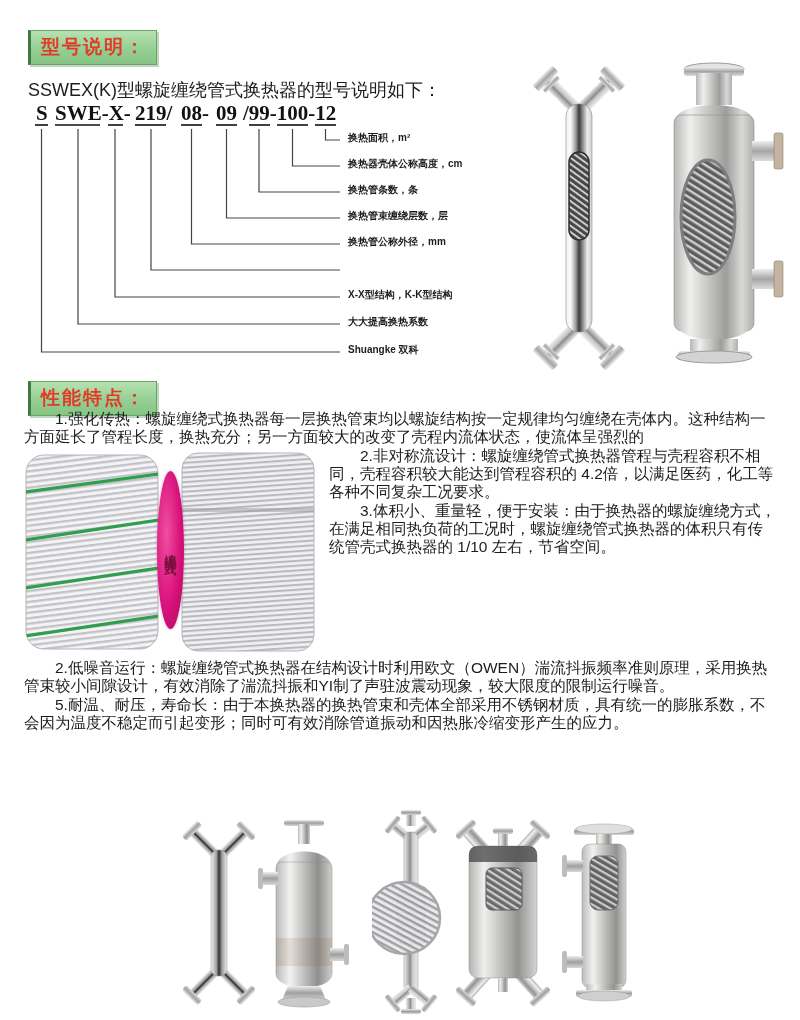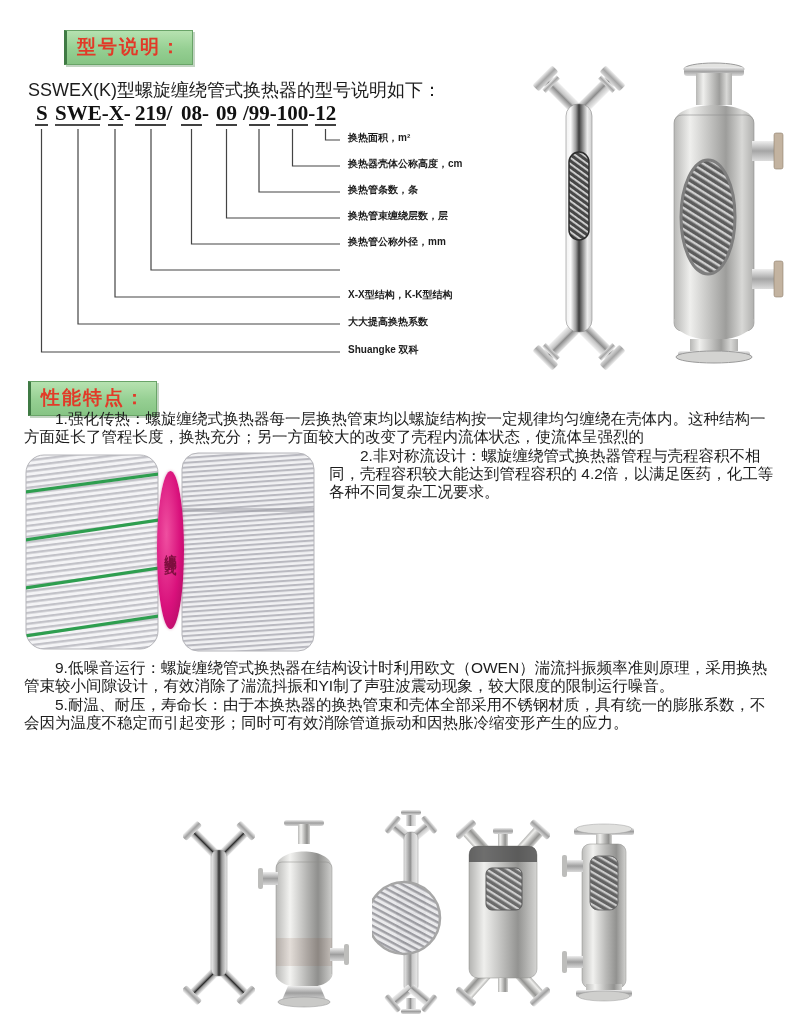--- a/index.html
+++ b/index.html
@@ -10,21 +10,21 @@
     color:#1c1c1c;
   }
   .badge{
     position:absolute;left:28px;
     background:linear-gradient(180deg,#b6e2b0 0%,#95cf92 55%,#86c484 100%);
     border:1px solid #69a468;border-left:3px solid #3f7a44;
     box-shadow:2px 2px 0 rgba(120,160,120,.45);
     color:#e23a28;font-size:19px;font-weight:bold;letter-spacing:2px;
     padding:3px 10px 4px 10px;
   }
-  #badge-model{top:30px;margin-left:36px;}
+  #badge-model{top:30px;}
   #badge-features{top:381px;}
   #intro-line{position:absolute;left:28px;top:78px;font-size:18px;font-weight:400;text-align:right;}
   
   #model-diagram{position:absolute;left:30px;top:100px;width:745px;height:278px;z-index:2;}
   #model-diagram svg{position:absolute;left:0;top:0;}
   .model-label{
     position:absolute;left:318px;font-size:10px;font-weight:bold;white-space:nowrap;
   }
   
   #features{position:absolute;left:24px;top:410px;width:754px;font-size:15.5px;line-height:18px;font-weight:500;z-index:2;}
@@ -227,23 +227,24 @@
         <g clip-path="url(#clipR)" stroke="#9a9aa2" stroke-width="1" fill="none">
           <path d="M158 60 H290"></path>
             <path d="M158 62 H290"></path>
         </g>
       </svg>
       <div id="pink-oval">
         <span>缠绕方式</span>
       </div>
     </div>
     <p>2.非对称流设计：螺旋缠绕管式换热器管程与壳程容积不相同，壳程容积较大能达到管程容积的 4.2倍，以满足医药，化工等各种不同复杂工况要求。</p>
+    <p>3.体积小、重量轻，便于安装：由于换热器的螺旋缠绕方式，在满足相同热负荷的工况时，螺旋缠绕管式换热器的体积只有传统管壳式换热器的 1/10 左右，节省空间。</p>
   </div>
 
-  <p class="clearfix">9.低噪音运行：螺旋缠绕管式换热器在结构设计时利用欧文（OWEN）湍流抖振频率准则原理，采用换热管束较小间隙设计，有效消除了湍流抖振和YI制了声驻波震动现象，较大限度的限制运行噪音。</p>
+  <p class="clearfix">2.低噪音运行：螺旋缠绕管式换热器在结构设计时利用欧文（OWEN）湍流抖振频率准则原理，采用换热管束较小间隙设计，有效消除了湍流抖振和YI制了声驻波震动现象，较大限度的限制运行噪音。</p>
   <p>5.耐温、耐压，寿命长：由于本换热器的换热管束和壳体全部采用不锈钢材质，具有统一的膨胀系数，不会因为温度不稳定而引起变形；同时可有效消除管道振动和因热胀冷缩变形产生的应力。</p>
 </div>
 
 <svg class="photo" id="photo-bot-1" width="72" height="196" viewBox="0 0 72 196">
   <defs>
     <linearGradient id="ch1" x1="0" y1="0" x2="1" y2="0">
       <stop offset="0" stop-color="#f5f5f5"></stop>
         <stop offset=".35" stop-color="#9c9c9c"></stop>
       <stop offset=".5" stop-color="#2f2f2f"></stop>
         <stop offset=".68" stop-color="#9b9b9b"></stop>

